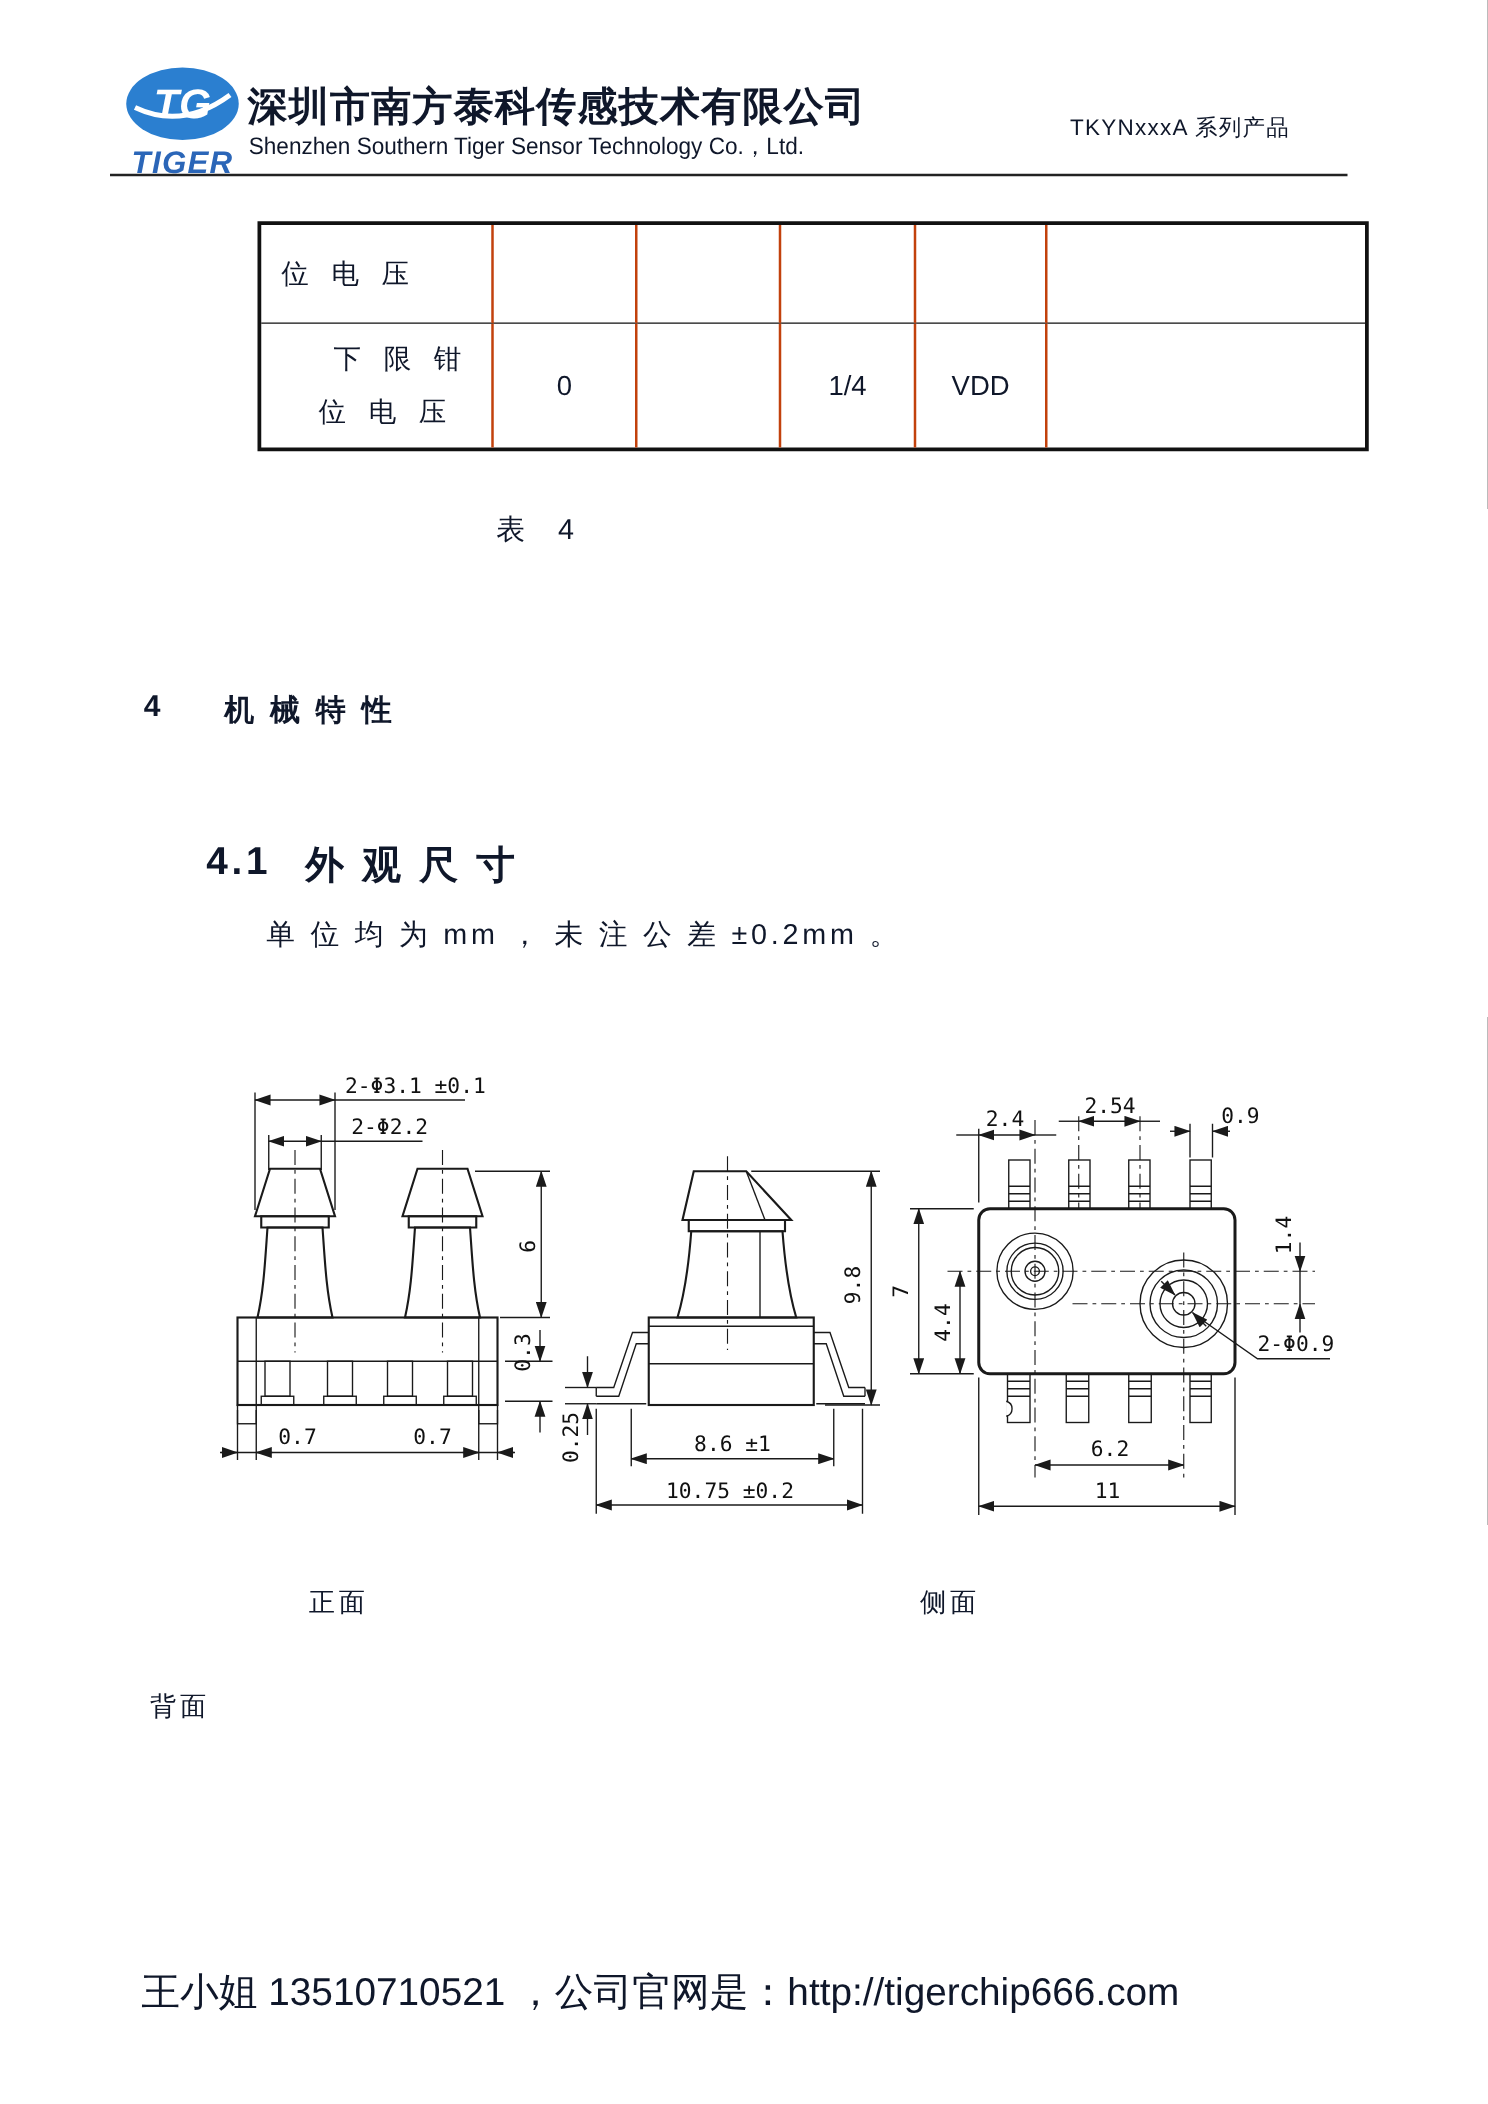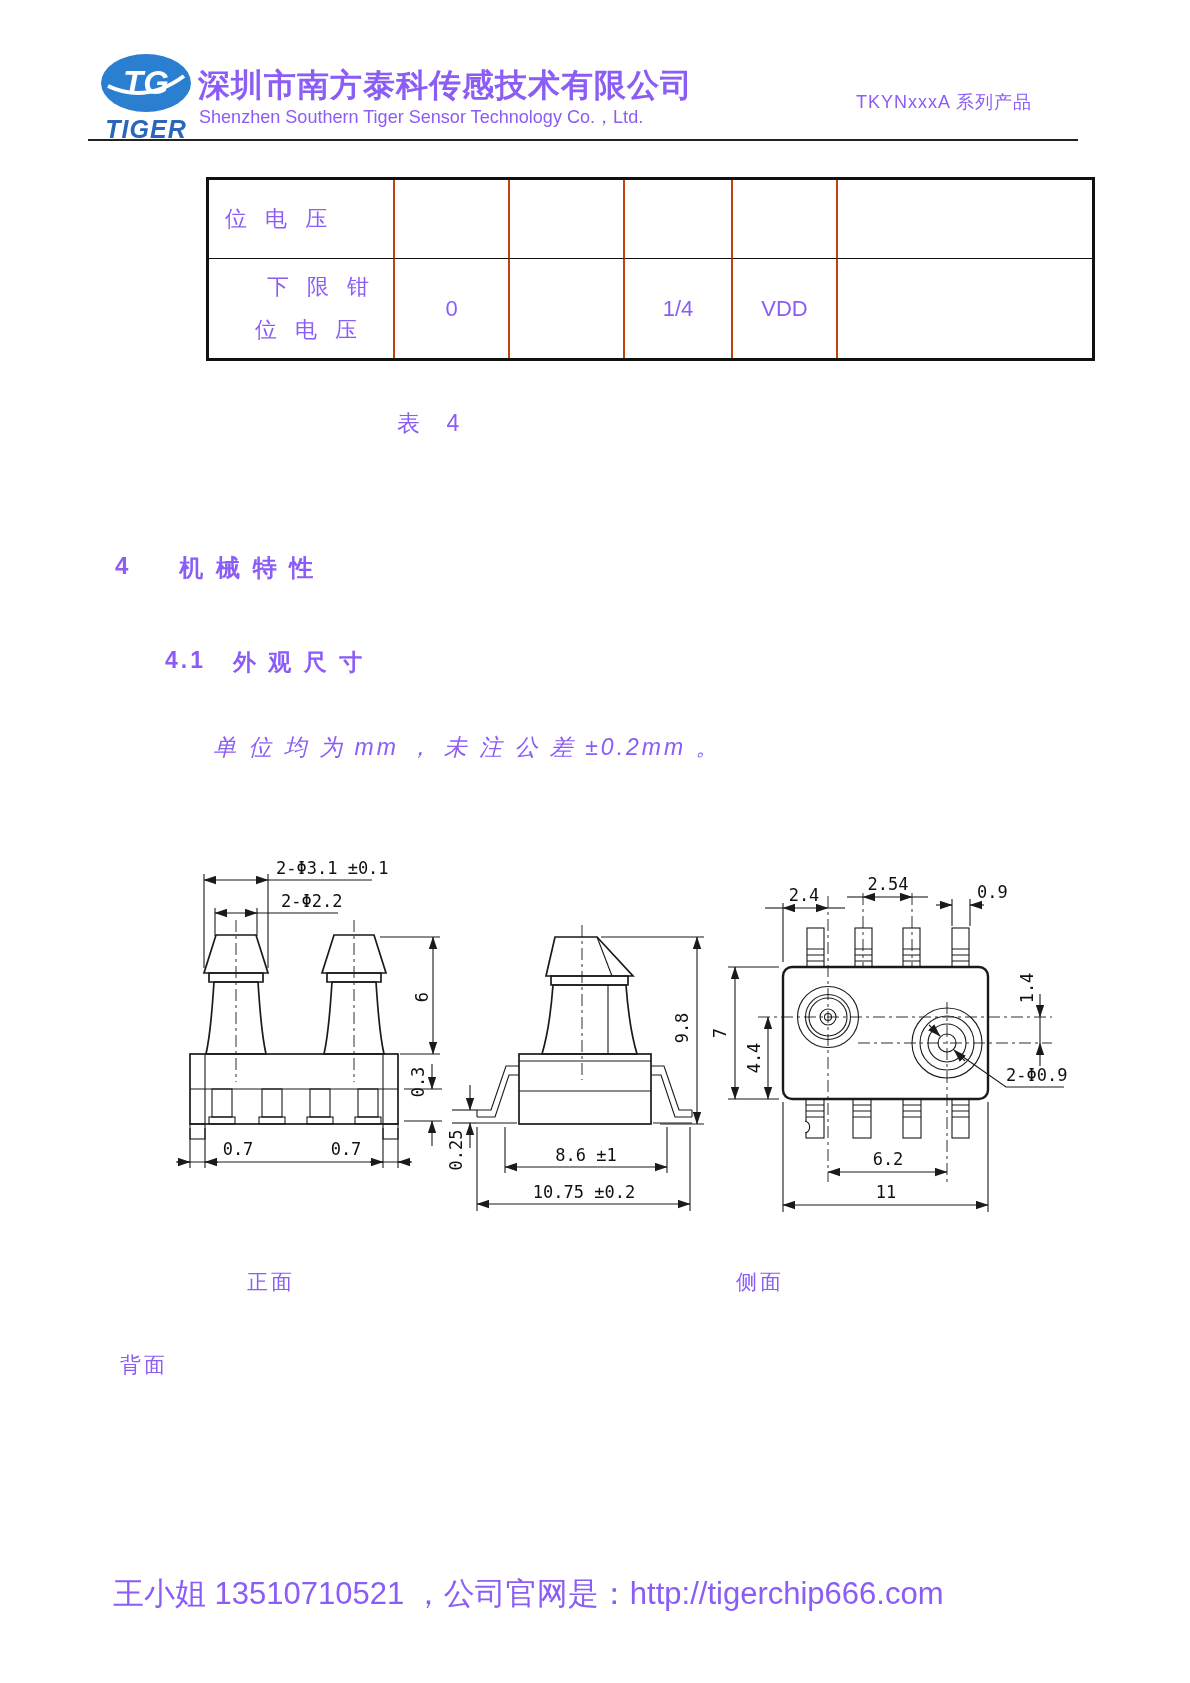--- a/index.html
+++ b/index.html
@@ -1,39 +1,39 @@
 <!DOCTYPE html>
 <html><head>
 <meta charset="utf-8">
 <style>
   html,body{margin:0;padding:0;background:#888;}
   #page{position:relative;width:1190px;height:1683px;background:#fff;margin:0 auto;
-        font-family:"Liberation Sans","DejaVu Sans",sans-serif;color:#8b5cf6;overflow:hidden;}
+        font-family:"Liberation Sans","DejaVu Sans",sans-serif;color:#0f172a;overflow:hidden;}
   .abs{position:absolute;}
   
   #company-cn{left:198px;top:64px;font-size:32px;font-weight:bold;letter-spacing:1px;}
   #company-en{left:199px;top:104px;font-size:19px;transform:scaleX(.95);transform-origin:left;white-space:nowrap;}
   #product-series{left:856px;top:90px;font-size:18px;letter-spacing:1px;}
   #header-rule{left:88px;top:139px;width:990px;height:2px;background:#222;}
   
   .dtable{position:absolute;left:206px;top:177px;width:889px;height:184px;border:3px solid #111;
           box-sizing:border-box;display:grid;grid-template-columns:186px 115px 115px 108px 105px 1fr;
           grid-template-rows:79px 1fr;font-size:22px;}
   .dtable .cell{border-right:2px solid #c2410c;box-sizing:border-box;display:flex;align-items:center;justify-content:center;}
   .dtable .lastc{border-right:none;}
   .dtable .r1{border-bottom:1px solid #111;}
   .dtable .labcell{justify-content:flex-start;padding-left:16px;letter-spacing:6px;}
   .dtable .twoline{flex-direction:column;align-items:center;justify-content:space-evenly;letter-spacing:6px;}
   .dtable .twoline .l1{padding-left:40px;}
   .dtable .twoline .l2{padding-left:16px;}
   #table-caption{left:397px;top:378px;font-size:23px;letter-spacing:10px;margin-top:30px;}
   
   #sec-h{left:115px;top:552px;font-size:24px;font-weight:bold;display:flex;gap:48px;letter-spacing:3px;}
-  #sub-h{left:165px;top:647px;font-size:23px;font-weight:bold;display:flex;gap:27px;letter-spacing:3px;}
-  #note-line{left:213px;top:732px;font-size:23px;letter-spacing:3px;font-style:italic;}
+  #sub-h{left:165px;top:671px;font-size:31px;font-weight:bold;display:flex;gap:27px;letter-spacing:3px;}
+  #note-line{left:213px;top:732px;font-size:23px;letter-spacing:3px;}
   
   .viewlab{font-size:21px;letter-spacing:3px;}
   #lab-front{left:247px;top:1268px;}
   #lab-side{left:736px;top:1268px;}
   #lab-back{left:120px;top:1351px;}
   
   #footer{left:113px;top:1574px;font-size:31px;line-height:40px;}
   
   .oln{fill:none;stroke:#1a1a1a;stroke-width:1.7;}
   .oln2{fill:none;stroke:#1a1a1a;stroke-width:2.4;}

